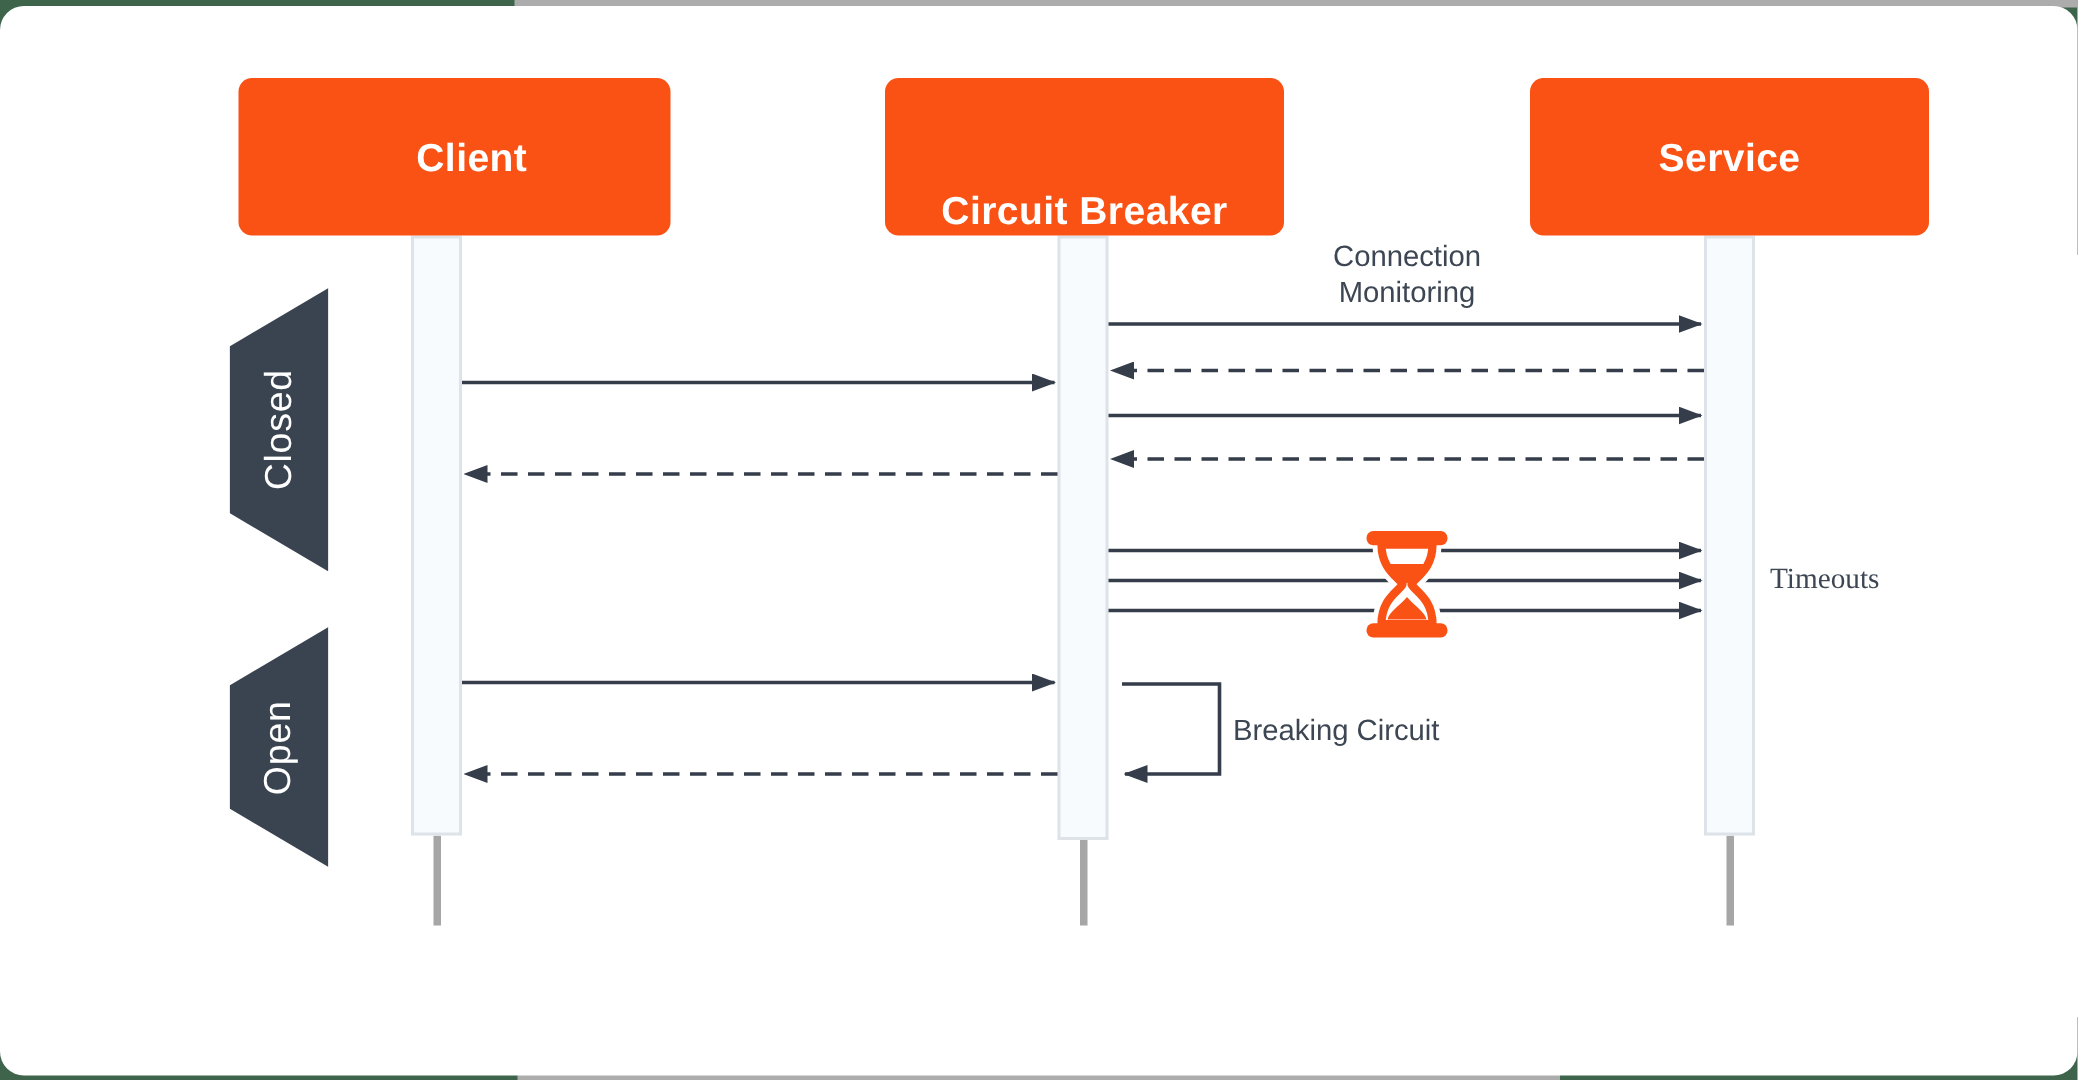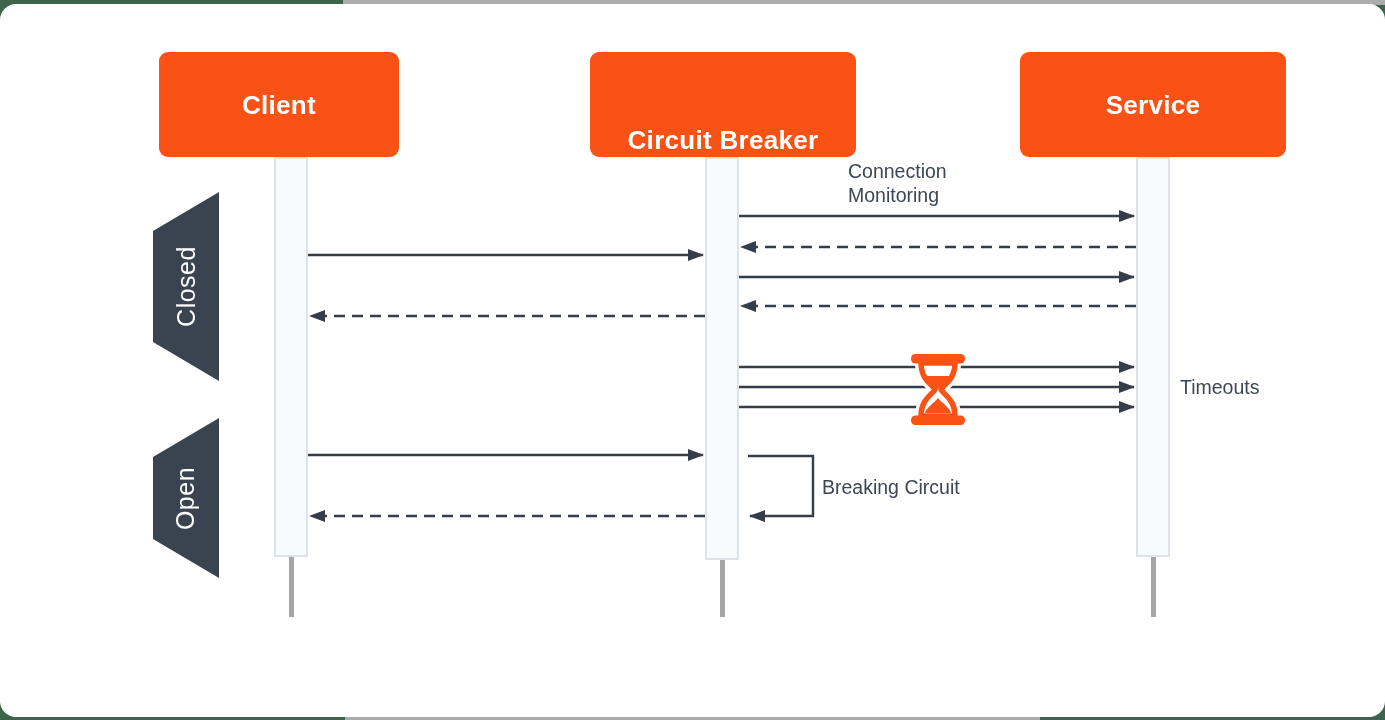--- a/index.html
+++ b/index.html
@@ -15,21 +15,21 @@
     position:absolute;left:0;right:0;top:4px;bottom:3px;
     background:#ffffff;border-radius:16px;
   }
   .actor{
     position:absolute;top:52px;height:105px;
     background:#FA5114;border-radius:9px;
     color:#ffffff;font-size:26px;font-weight:600;letter-spacing:.3px;
     display:flex;flex-direction:column;align-items:center;justify-content:center;
     text-align:center;line-height:34px;
   }
-  #actor-client{left:159px;width:240px;}
+  #actor-client{left:159px;width:265px;padding-left:23px;}
   #actor-circuit-breaker{left:590px;width:266px;justify-content:flex-end;}
   #actor-service{left:1020px;width:266px;}
   .lifeline-bar{
     position:absolute;width:34px;box-sizing:border-box;
     background:#F7FBFE;border:2px solid #DDE3E8;
   }
   #bar-client{left:274px;top:157px;height:400px;}
   #bar-circuit-breaker{left:705px;top:157px;height:403px;}
   #bar-service{left:1136px;top:157px;height:400px;}
   .lifeline-tail{position:absolute;width:5px;background:#A6A6A6;}
@@ -40,22 +40,22 @@
     position:absolute;left:153px;width:66px;background:#3A4450;
     display:flex;align-items:center;justify-content:center;
     color:#ffffff;font-size:25px;font-weight:500;letter-spacing:.5px;
   }
   #badge-closed{top:192px;height:189px;clip-path:polygon(100% 0,100% 100%,0 calc(100% - 39px),0 39px);}
   #badge-open{top:418px;height:160px;clip-path:polygon(100% 0,100% 100%,0 calc(100% - 39px),0 39px);}
   .state-badge .vtext{transform:rotate(-90deg);white-space:nowrap;}
   .annotation{
     position:absolute;color:#3D4653;font-size:19.5px;line-height:24px;
   }
-  #label-connection-monitoring{left:848px;top:159px;width:180px;text-align:left;white-space:pre-line;}
-  #label-timeouts{left:1180px;top:375px;}
+  #label-connection-monitoring{left:848px;top:159px;width:180px;text-align:center;white-space:pre-line;}
+  #label-timeouts{left:1180px;top:375px;font-family:Liberation Serif, serif;}
   #label-breaking-circuit{left:822px;top:475px;}
   #diagram-svg{position:absolute;left:0;top:0;}
 </style>
 </head>
 <body>
 
 <div class="bg-strip" id="bg-strip-top"></div>
 <div class="bg-strip" id="bg-strip-bottom"></div>
 <div class="card"></div>
 

